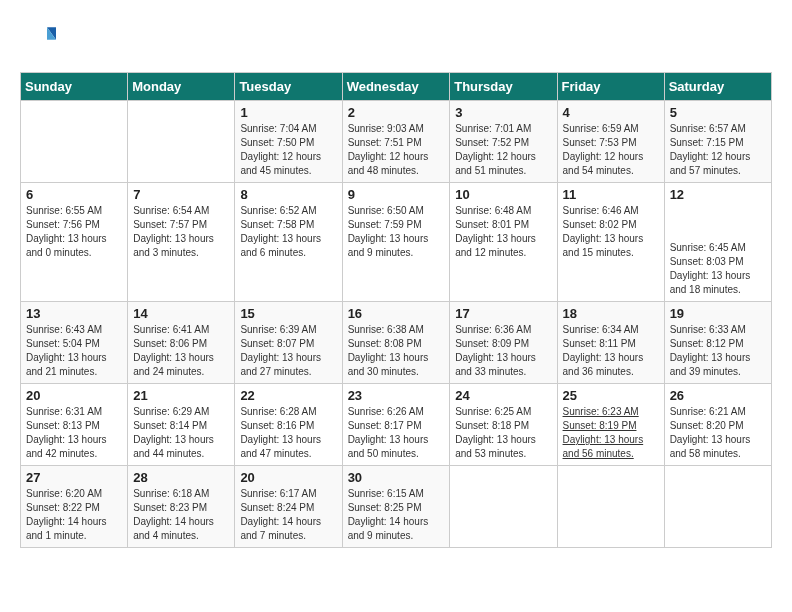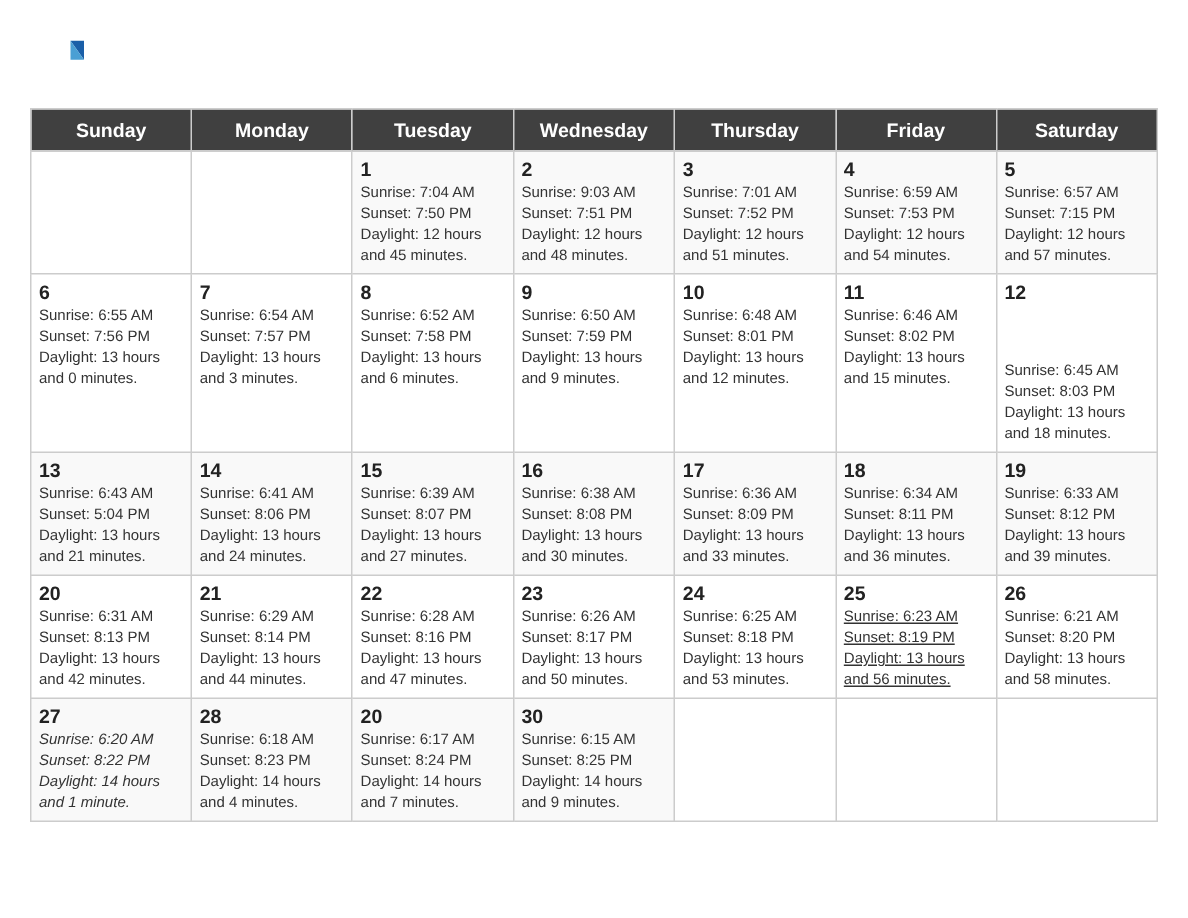--- a/index.html
+++ b/index.html
@@ -45,24 +45,24 @@
     .location {
       font-size: 16px;
       color: #555;
     }
     table {
       width: 100%;
       border-collapse: collapse;
       font-size: 11px;
     }
     thead tr th {
-      background-color: #404040;
+      background-color: #0f766e;
       color: white;
       padding: 6px 4px;
-      text-align: center;
+      text-align: left;
       font-size: 13px;
       font-weight: bold;
       border: 1px solid #ccc;
     }
     tbody tr td {
       border: 1px solid #ccc;
       vertical-align: top;
       padding: 4px 5px;
       height: 80px;
       width: 108px;
@@ -281,21 +281,21 @@
         <td>
           <div class="day-number">26</div>
           <div class="day-info" style="white-space: pre-line;">Sunrise: 6:21 AM
 Sunset: 8:20 PM
 Daylight: 13 hours and 58 minutes.</div>
         </td>
       </tr>
       <tr>
         <td>
           <div class="day-number">27</div>
-          <div class="day-info" style="white-space: pre-line; font-style: italic;">Sunrise: 6:20 AM
+          <div class="day-info" style="white-space: pre-line;">Sunrise: 6:20 AM
 Sunset: 8:22 PM
 Daylight: 14 hours and 1 minute.</div>
         </td>
         <td>
           <div class="day-number">28</div>
           <div class="day-info" style="white-space: pre-line;">Sunrise: 6:18 AM
 Sunset: 8:23 PM
 Daylight: 14 hours and 4 minutes.</div>
         </td>
         <td>

